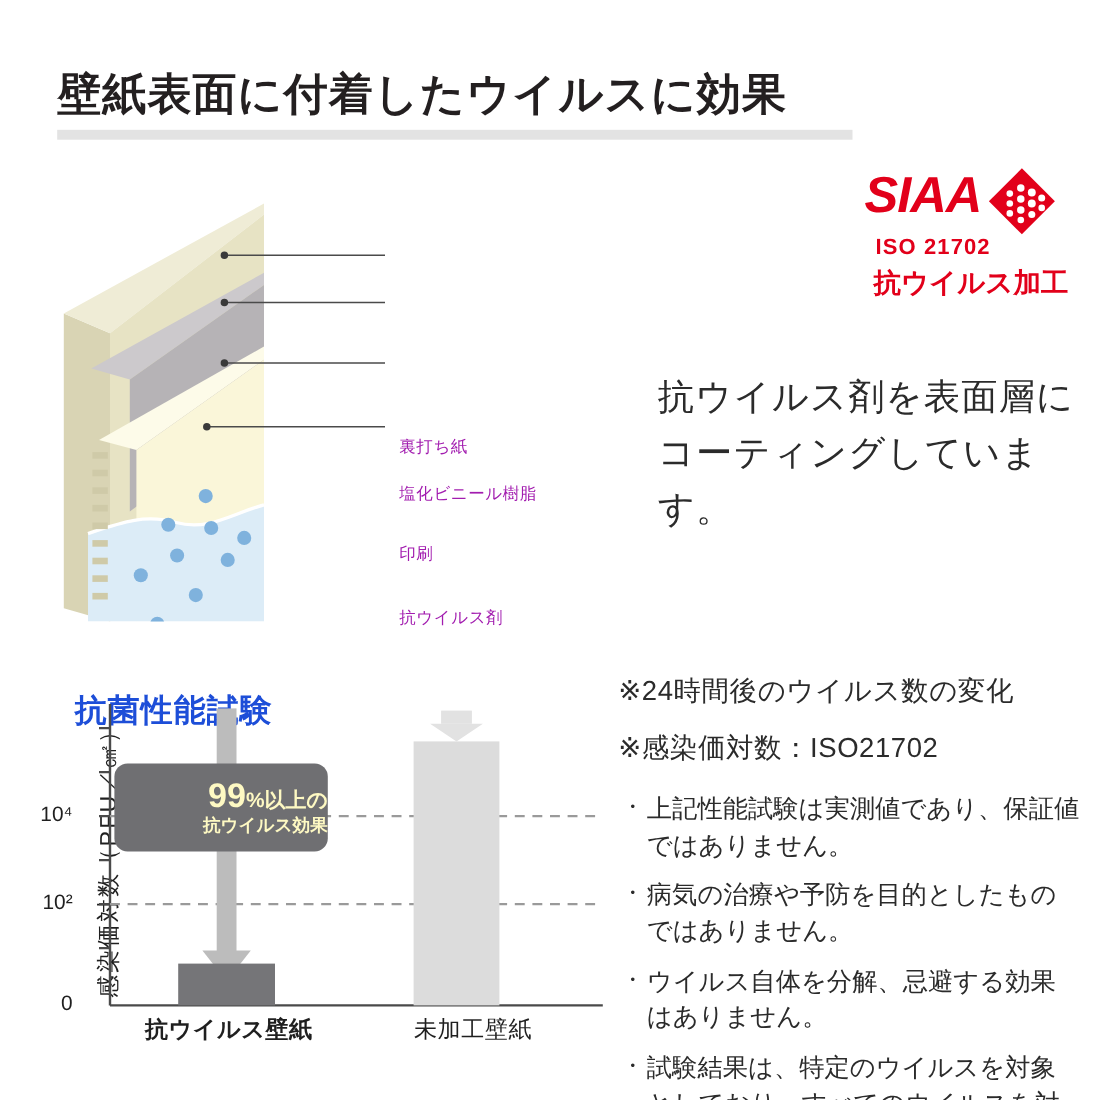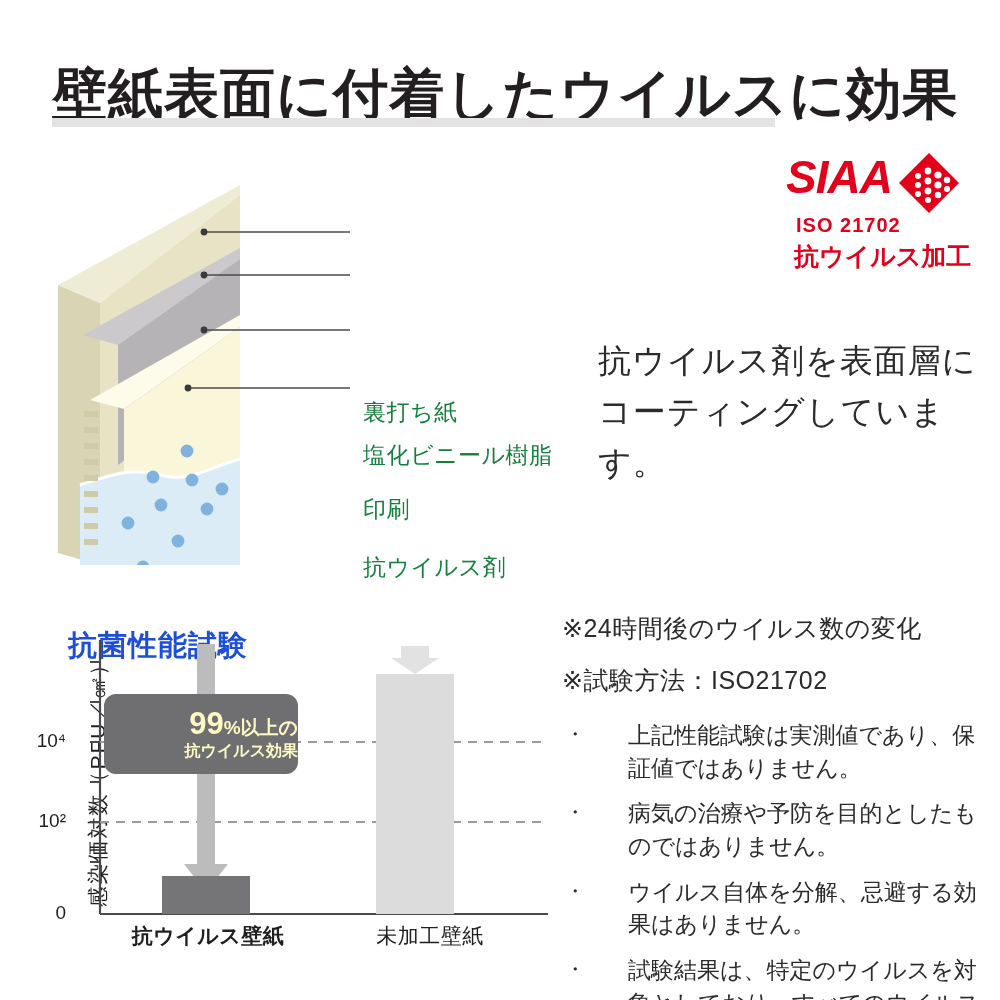--- a/index.html
+++ b/index.html
@@ -9,21 +9,21 @@
     font-family:"Liberation Sans","DejaVu Sans",sans-serif;
     color:#2b2b2b;
     overflow:hidden;
     position:relative;
   }
   .page{position:absolute;inset:0;}
 
   
   .title{
     position:absolute;left:52px;top:58px;
-    font-size:55px;font-weight:bold;letter-spacing:1px;
+    font-size:40px;font-weight:bold;letter-spacing:1px;
     color:#231f20;white-space:nowrap;
   }
   .title-rule{
     position:absolute;left:52px;top:118px;
     width:723px;height:9px;background:#e3e3e3;
   }
 
   
   .siaa{position:absolute;left:786px;top:152px;width:172px;height:122px;}
   .siaa-mark{position:relative;width:172px;height:62px;}
@@ -47,21 +47,21 @@
   
   .coating-text{
     position:absolute;left:598px;top:335px;
     font-size:33px;line-height:1.55;color:#2b2b2b;
     letter-spacing:1px;white-space:pre-line;
   }
 
   
   .diagram{position:absolute;left:40px;top:175px;width:500px;height:390px;}
   .layer-label{
-    position:absolute;font-size:23px;color:#15803d;white-space:nowrap;
+    position:absolute;font-size:15px;color:#a21caf;white-space:nowrap;
     letter-spacing:0.5px;
   }
   .lb0{left:323px;top:222px;}
   .lb1{left:323px;top:265px;}
   .lb2{left:323px;top:319px;}
   .lb3{left:323px;top:377px;}
 
   
   .chart-title{
     position:absolute;left:68px;top:578px;
@@ -103,21 +103,21 @@
     margin-top:14px;
   }
   .bullets{margin-top:20px;}
   .bullet{
     display:flex;font-size:23px;color:#2b2b2b;line-height:1.42;
     margin-bottom:13px;letter-spacing:0px;
   }
   .bullet .dot{
     flex:0 0 26px;text-align:center;font-size:20px;line-height:1.5;
   }
-  .bullet .btext{flex:1 1 auto;margin-left:40px;}
+  .bullet .btext{flex:1 1 auto;}
 </style>
 </head>
 <body>
 
 <div class="page">
 
   <div class="title">壁紙表面に付着したウイルスに効果</div>
   <div class="title-rule"></div>
 
   <div class="siaa">
@@ -262,21 +262,21 @@
       <span class="big">99</span><span class="sm">%</span><span class="sm">以上の</span>
     </div>
     <div class="callout-l2">抗ウイルス効果</div>
   </div>
 
   <div class="xlabel treated">抗ウイルス壁紙</div>
   <div class="xlabel untreated">未加工壁紙</div>
 
   <div class="notes">
     <div class="note-line">※24時間後のウイルス数の変化</div>
-    <div class="note-line">※試験方法：ISO21702</div>
+    <div class="note-line">※感染価対数：ISO21702</div>
     <div class="bullets">
       <div class="bullet">
         <span class="dot">・</span>
         <span class="btext">上記性能試験は実測値であり、保証値ではありません。</span>
       </div>
       <div class="bullet">
         <span class="dot">・</span>
         <span class="btext">病気の治療や予防を目的としたものではありません。</span>
       </div>
       <div class="bullet">

